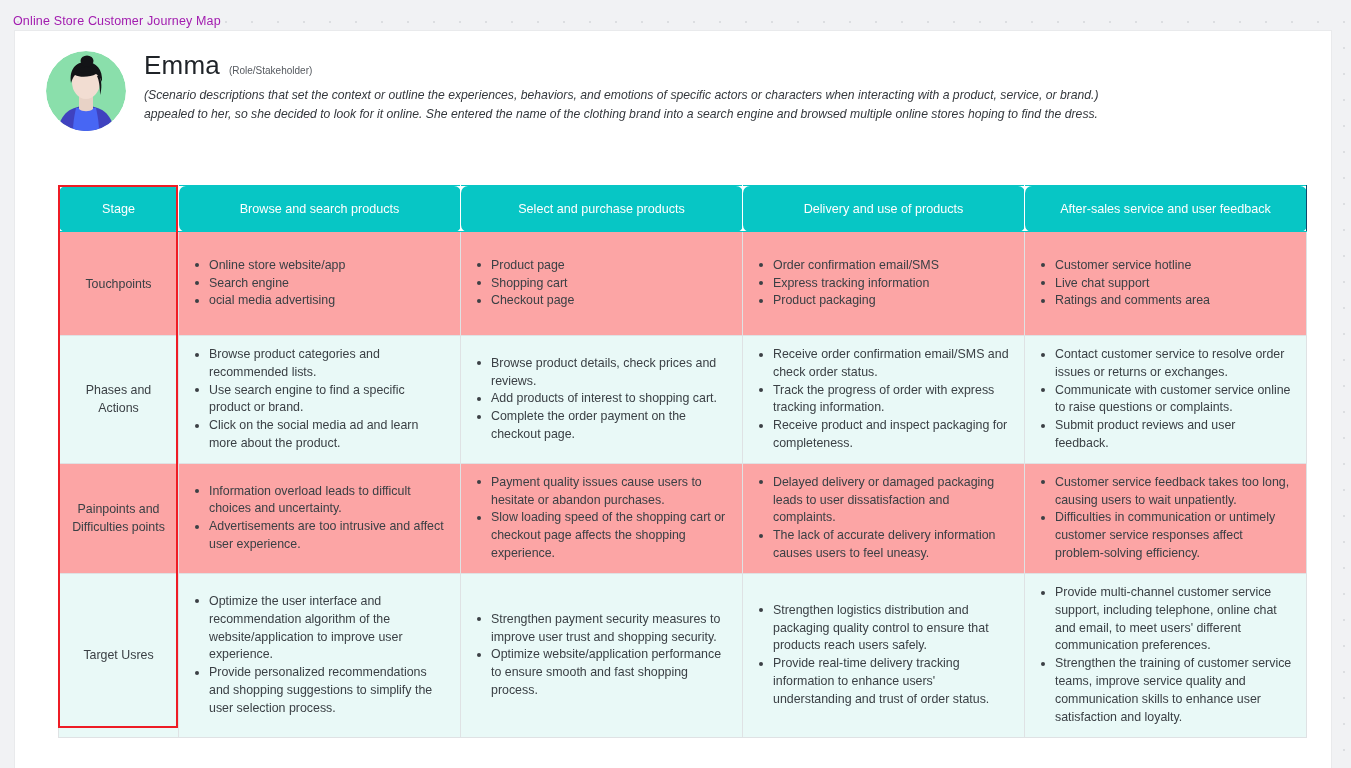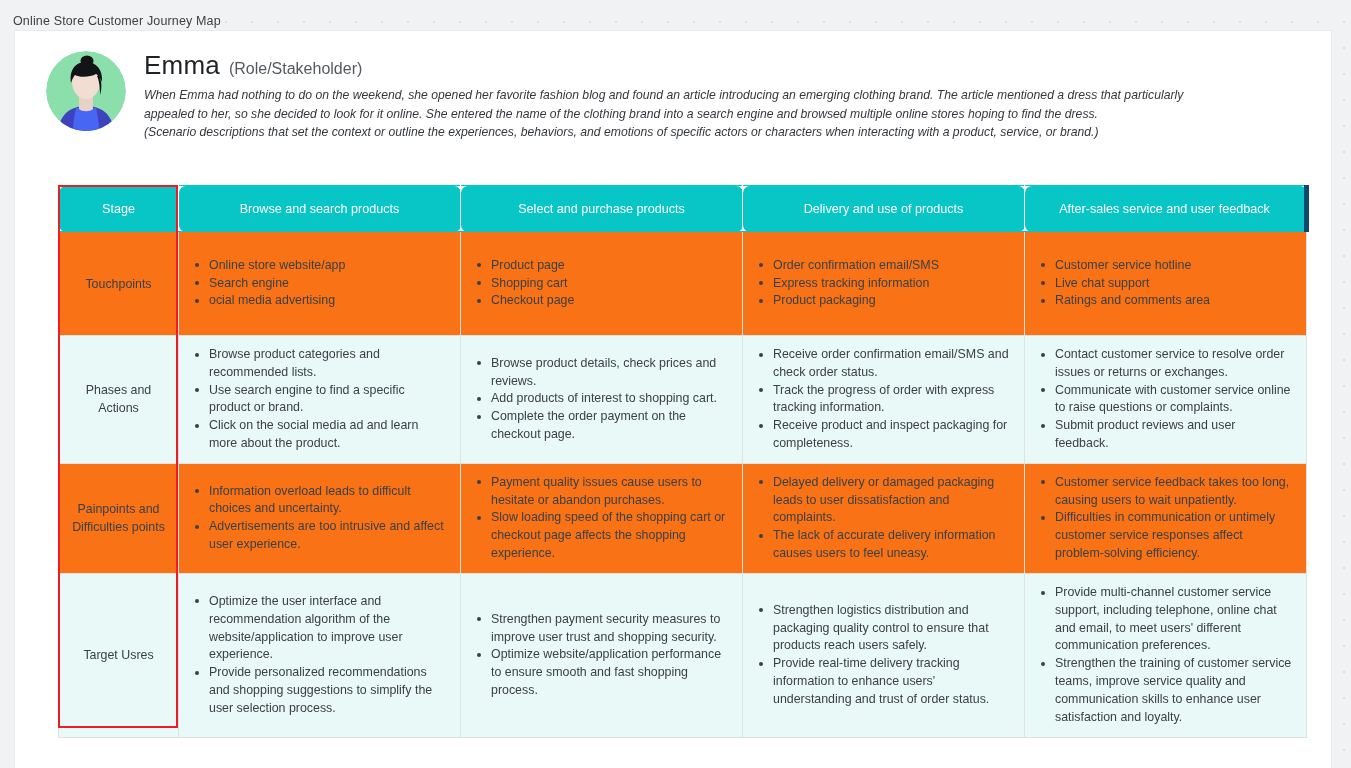--- a/index.html
+++ b/index.html
@@ -19,21 +19,21 @@
     background-position: 5px 9px;
     position: relative;
   }
 
   
   #app-title {
     position: absolute;
     left: 13px;
     top: 14px;
     font-size: 12.5px;
-    color: #404040;
+    color: #a21caf;
     letter-spacing: 0.15px;
     white-space: nowrap;
     z-index: 5;
   }
 
   
   #canvas-page {
     position: absolute;
     left: 15px;
     top: 31px;
@@ -69,21 +69,21 @@
     align-items: baseline;
     margin-bottom: 5px;
   }
   #persona-name {
     font-size: 26px;
     color: #1f2328;
     font-weight: 400;
     letter-spacing: 0.2px;
   }
   #persona-role {
-    font-size: 16px;
+    font-size: 10px;
     color: #55595f;
     margin-left: 9px;
   }
   .persona-line {
     font-size: 12.2px;
     font-style: italic;
     color: #34383d;
     line-height: 18.5px;
     white-space: nowrap;
   }
@@ -106,21 +106,21 @@
     color: #ffffff;
     font-size: 12.6px;
     font-weight: 400;
     height: 46px;
     text-align: center;
     border-color: #07c6c5;
     border-right: 1px solid #ffffff;
     padding: 0 6px;
     border-radius: 7px;
   }
-  #journey-table thead th:last-child { border-right: 5px solid #0c4a6e; }
+  #journey-table thead th:last-child { border-right: 1px solid #0c4a6e; }
 
   col.c-stage { width: 120px; }
   col.c-col   { width: 282px; }
 
   td.stage-cell {
     text-align: center;
     font-size: 12.4px;
     color: #3b4045;
     line-height: 18px;
     padding: 4px 8px;
@@ -146,21 +146,21 @@
     content: "";
     position: absolute;
     left: -12px;
     top: 6.5px;
     width: 4px;
     height: 4px;
     border-radius: 50%;
     background: #3b4045;
   }
 
-  tr.row-white td { background: #f97316; }
+  tr.row-white td { background: #fca5a5; }
   tr.row-tint  td { background: #e9f9f7; }
 
   
   tr.r0 td { height: 104px; }
   tr.r1 td { height: 112px; }
   tr.r2 td { height: 110px; }
   tr.r3 td { height: 164px; }
 
   
   #stage-column-selection {
@@ -200,23 +200,22 @@
       <ellipse cx="41" cy="10" rx="6.5" ry="5.5" fill="#131417"></ellipse>
 
       <path d="M53 24 C56 30 56 38 54 44 C54 36 53 29 51 25 Z" fill="#131417"></path>
     </svg>
   </div>
   <div id="persona-text">
     <div id="persona-nameline">
       <span id="persona-name">Emma</span>
       <span id="persona-role">(Role/Stakeholder)</span>
     </div>
-    <div class="persona-line">When Emma had nothing to do on the weekend, she opened her favorite fashion blog and found an article introducing an emerging clothing brand. The article mentioned a dress that particularly</div>
+    <div class="persona-line">(Scenario descriptions that set the context or outline the experiences, behaviors, and emotions of specific actors or characters when interacting with a product, service, or brand.)</div>
     <div class="persona-line">appealed to her, so she decided to look for it online. She entered the name of the clothing brand into a search engine and browsed multiple online stores hoping to find the dress.</div>
-    <div class="persona-line">(Scenario descriptions that set the context or outline the experiences, behaviors, and emotions of specific actors or characters when interacting with a product, service, or brand.)</div>
   </div>
 </div>
 
 <table id="journey-table">
   <colgroup>
     <col class="c-stage">
     <col class="c-col">
       <col class="c-col">
       <col class="c-col">
       <col class="c-col">

